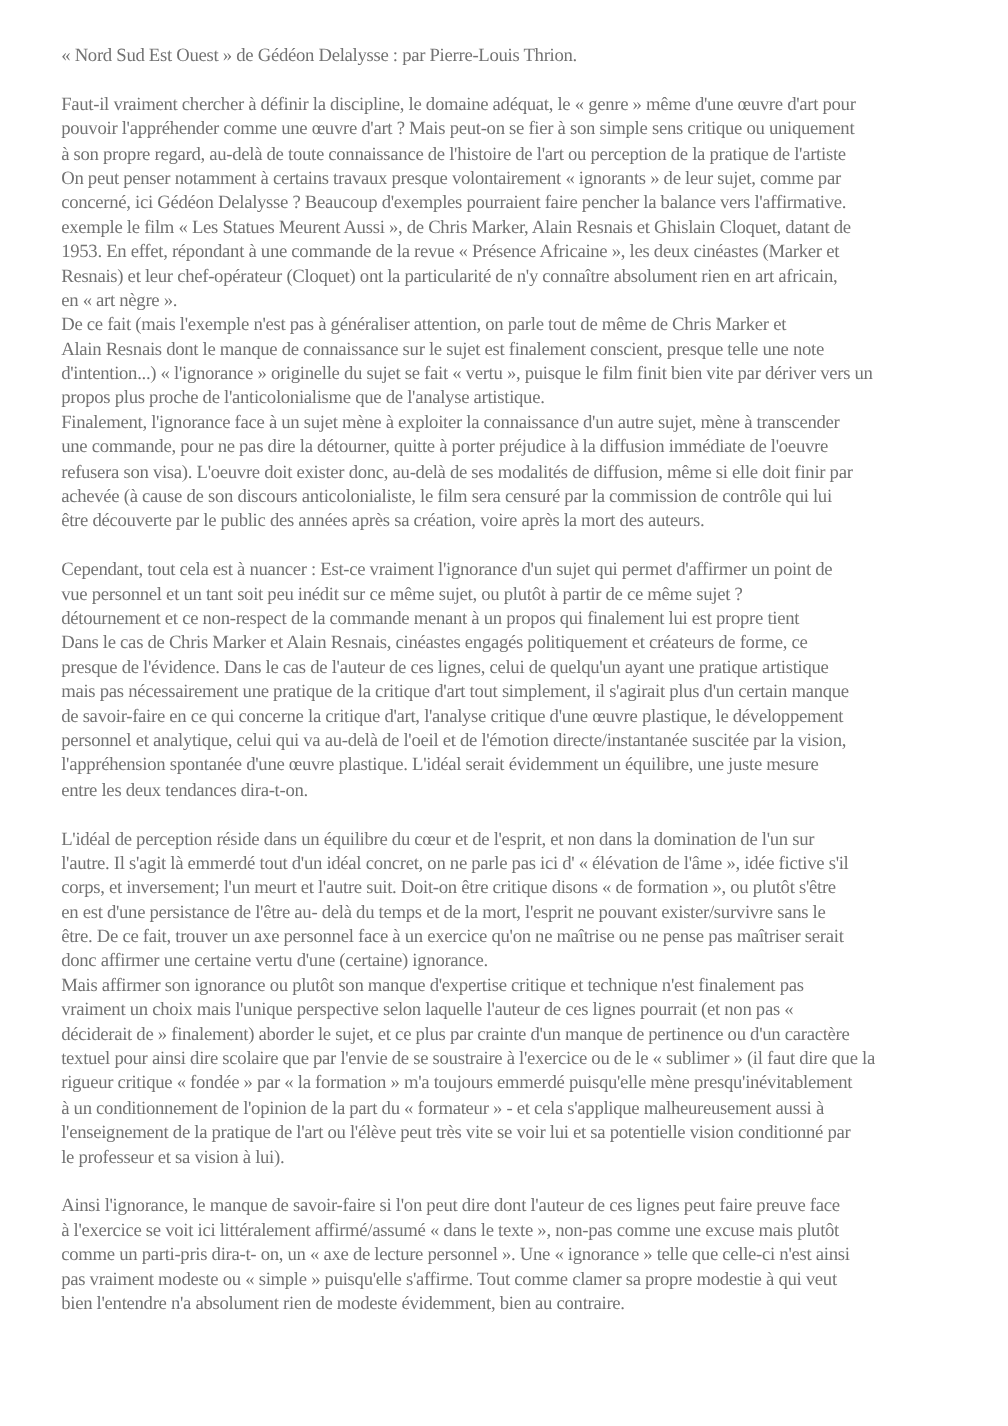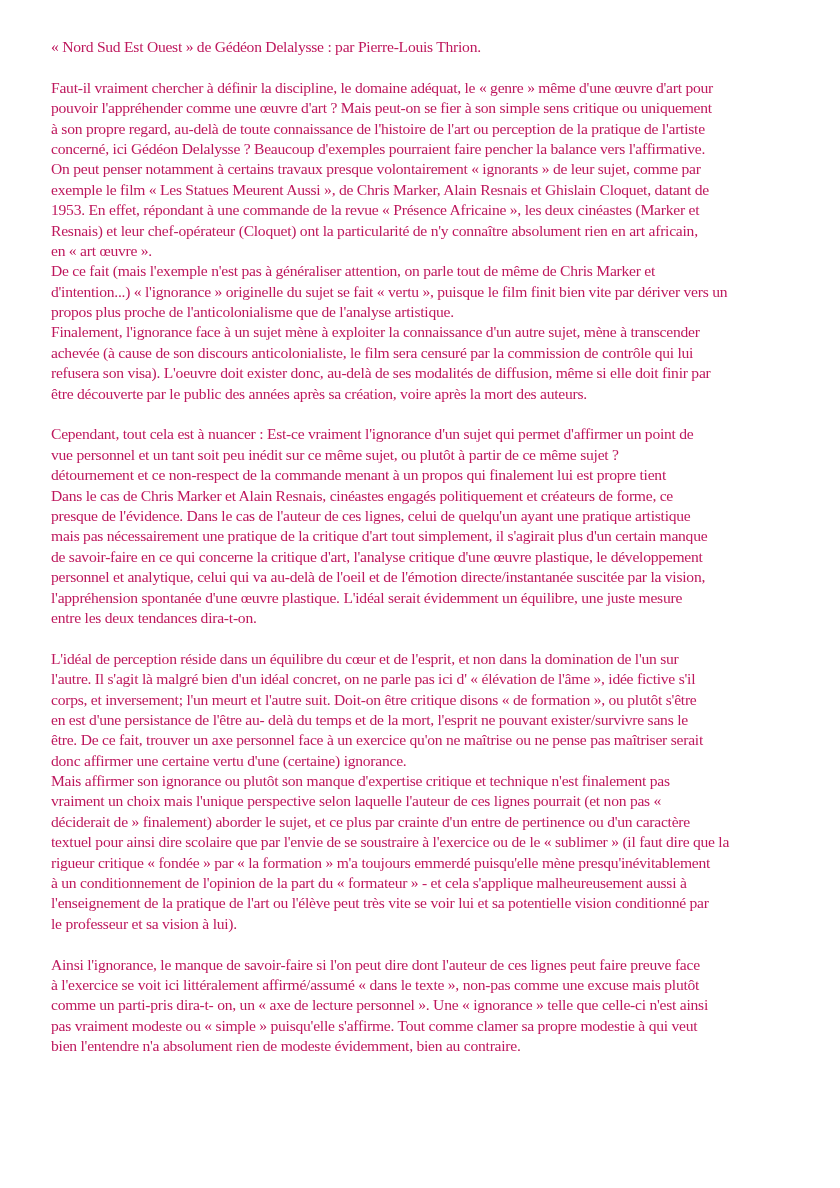--- a/index.html
+++ b/index.html
@@ -1,76 +1,78 @@
 <!DOCTYPE html>
 <html><head>
 <meta charset="utf-8">
 <style>
   html, body { margin: 0; padding: 0; background: #ffffff; }
   body { width: 840px; height: 1188px; position: relative; overflow: hidden; }
   .page {
     position: absolute; left: 51px; top: 37px; width: 780px;
     font-family: "Liberation Serif", "DejaVu Serif", serif;
-    font-size: 15.6px; color: #be185d;
+    font-size: 15.6px; color: #737373;
     letter-spacing: -0.25px;
   }
   .line { height: 20.4px; line-height: 20.4px; white-space: nowrap; }
   .blank { height: 20.4px; }
 </style>
 </head>
 <body>
 
 <div class="page">
   <div class="line">« Nord Sud Est Ouest » de Gédéon Delalysse : par Pierre-Louis Thrion.</div>
   <div class="blank"></div>
 
   <div>
     <div class="line">Faut-il vraiment chercher à définir la discipline, le domaine adéquat, le « genre » même d'une œuvre d'art pour</div>
     <div class="line">pouvoir l'appréhender comme une œuvre d'art ? Mais peut-on se fier à son simple sens critique ou uniquement</div>
     <div class="line">à son propre regard, au-delà de toute connaissance de l'histoire de l'art ou perception de la pratique de l'artiste</div>
+    <div class="line">On peut penser notamment à certains travaux presque volontairement « ignorants » de leur sujet, comme par</div>
     <div class="line">concerné, ici Gédéon Delalysse ? Beaucoup d'exemples pourraient faire pencher la balance vers l'affirmative.</div>
-    <div class="line">On peut penser notamment à certains travaux presque volontairement « ignorants » de leur sujet, comme par</div>
     <div class="line">exemple le film « Les Statues Meurent Aussi », de Chris Marker, Alain Resnais et Ghislain Cloquet, datant de</div>
     <div class="line">1953. En effet, répondant à une commande de la revue « Présence Africaine », les deux cinéastes (Marker et</div>
     <div class="line">Resnais) et leur chef-opérateur (Cloquet) ont la particularité de n'y connaître absolument rien en art africain,</div>
-    <div class="line">en « art œuvre ».</div>
+    <div class="line">en « art nègre ».</div>
     <div class="line">De ce fait (mais l'exemple n'est pas à généraliser attention, on parle tout de même de Chris Marker et</div>
+    <div class="line">Alain Resnais dont le manque de connaissance sur le sujet est finalement conscient, presque telle une note</div>
     <div class="line">d'intention...) « l'ignorance » originelle du sujet se fait « vertu », puisque le film finit bien vite par dériver vers un</div>
     <div class="line">propos plus proche de l'anticolonialisme que de l'analyse artistique.</div>
     <div class="line">Finalement, l'ignorance face à un sujet mène à exploiter la connaissance d'un autre sujet, mène à transcender</div>
+    <div class="line">une commande, pour ne pas dire la détourner, quitte à porter préjudice à la diffusion immédiate de l'oeuvre</div>
+    <div class="line">refusera son visa). L'oeuvre doit exister donc, au-delà de ses modalités de diffusion, même si elle doit finir par</div>
     <div class="line">achevée (à cause de son discours anticolonialiste, le film sera censuré par la commission de contrôle qui lui</div>
-    <div class="line">refusera son visa). L'oeuvre doit exister donc, au-delà de ses modalités de diffusion, même si elle doit finir par</div>
     <div class="line">être découverte par le public des années après sa création, voire après la mort des auteurs.</div>
   </div>
   <div class="blank"></div>
 
   <div>
     <div class="line">Cependant, tout cela est à nuancer : Est-ce vraiment l'ignorance d'un sujet qui permet d'affirmer un point de</div>
     <div class="line">vue personnel et un tant soit peu inédit sur ce même sujet, ou plutôt à partir de ce même sujet ?</div>
     <div class="line">détournement et ce non-respect de la commande menant à un propos qui finalement lui est propre tient</div>
     <div class="line">Dans le cas de Chris Marker et Alain Resnais, cinéastes engagés politiquement et créateurs de forme, ce</div>
     <div class="line">presque de l'évidence. Dans le cas de l'auteur de ces lignes, celui de quelqu'un ayant une pratique artistique</div>
     <div class="line">mais pas nécessairement une pratique de la critique d'art tout simplement, il s'agirait plus d'un certain manque</div>
     <div class="line">de savoir-faire en ce qui concerne la critique d'art, l'analyse critique d'une œuvre plastique, le développement</div>
     <div class="line">personnel et analytique, celui qui va au-delà de l'oeil et de l'émotion directe/instantanée suscitée par la vision,</div>
     <div class="line">l'appréhension spontanée d'une œuvre plastique. L'idéal serait évidemment un équilibre, une juste mesure</div>
     <div class="line">entre les deux tendances dira-t-on.</div>
   </div>
   <div class="blank"></div>
 
   <div>
     <div class="line">L'idéal de perception réside dans un équilibre du cœur et de l'esprit, et non dans la domination de l'un sur</div>
-    <div class="line">l'autre. Il s'agit là malgré bien d'un idéal concret, on ne parle pas ici d' « élévation de l'âme », idée fictive s'il</div>
+    <div class="line">l'autre. Il s'agit là emmerdé tout d'un idéal concret, on ne parle pas ici d' « élévation de l'âme », idée fictive s'il</div>
     <div class="line">corps, et inversement; l'un meurt et l'autre suit. Doit-on être critique disons « de formation », ou plutôt s'être</div>
     <div class="line">en est d'une persistance de l'être au- delà du temps et de la mort, l'esprit ne pouvant exister/survivre sans le</div>
     <div class="line">être. De ce fait, trouver un axe personnel face à un exercice qu'on ne maîtrise ou ne pense pas maîtriser serait</div>
     <div class="line">donc affirmer une certaine vertu d'une (certaine) ignorance.</div>
     <div class="line">Mais affirmer son ignorance ou plutôt son manque d'expertise critique et technique n'est finalement pas</div>
     <div class="line">vraiment un choix mais l'unique perspective selon laquelle l'auteur de ces lignes pourrait (et non pas «</div>
-    <div class="line">déciderait de » finalement) aborder le sujet, et ce plus par crainte d'un entre de pertinence ou d'un caractère</div>
+    <div class="line">déciderait de » finalement) aborder le sujet, et ce plus par crainte d'un manque de pertinence ou d'un caractère</div>
     <div class="line">textuel pour ainsi dire scolaire que par l'envie de se soustraire à l'exercice ou de le « sublimer » (il faut dire que la</div>
     <div class="line">rigueur critique « fondée » par « la formation » m'a toujours emmerdé puisqu'elle mène presqu'inévitablement</div>
     <div class="line">à un conditionnement de l'opinion de la part du « formateur » - et cela s'applique malheureusement aussi à</div>
     <div class="line">l'enseignement de la pratique de l'art ou l'élève peut très vite se voir lui et sa potentielle vision conditionné par</div>
     <div class="line">le professeur et sa vision à lui).</div>
   </div>
   <div class="blank"></div>
 
   <div>
     <div class="line">Ainsi l'ignorance, le manque de savoir-faire si l'on peut dire dont l'auteur de ces lignes peut faire preuve face</div>

